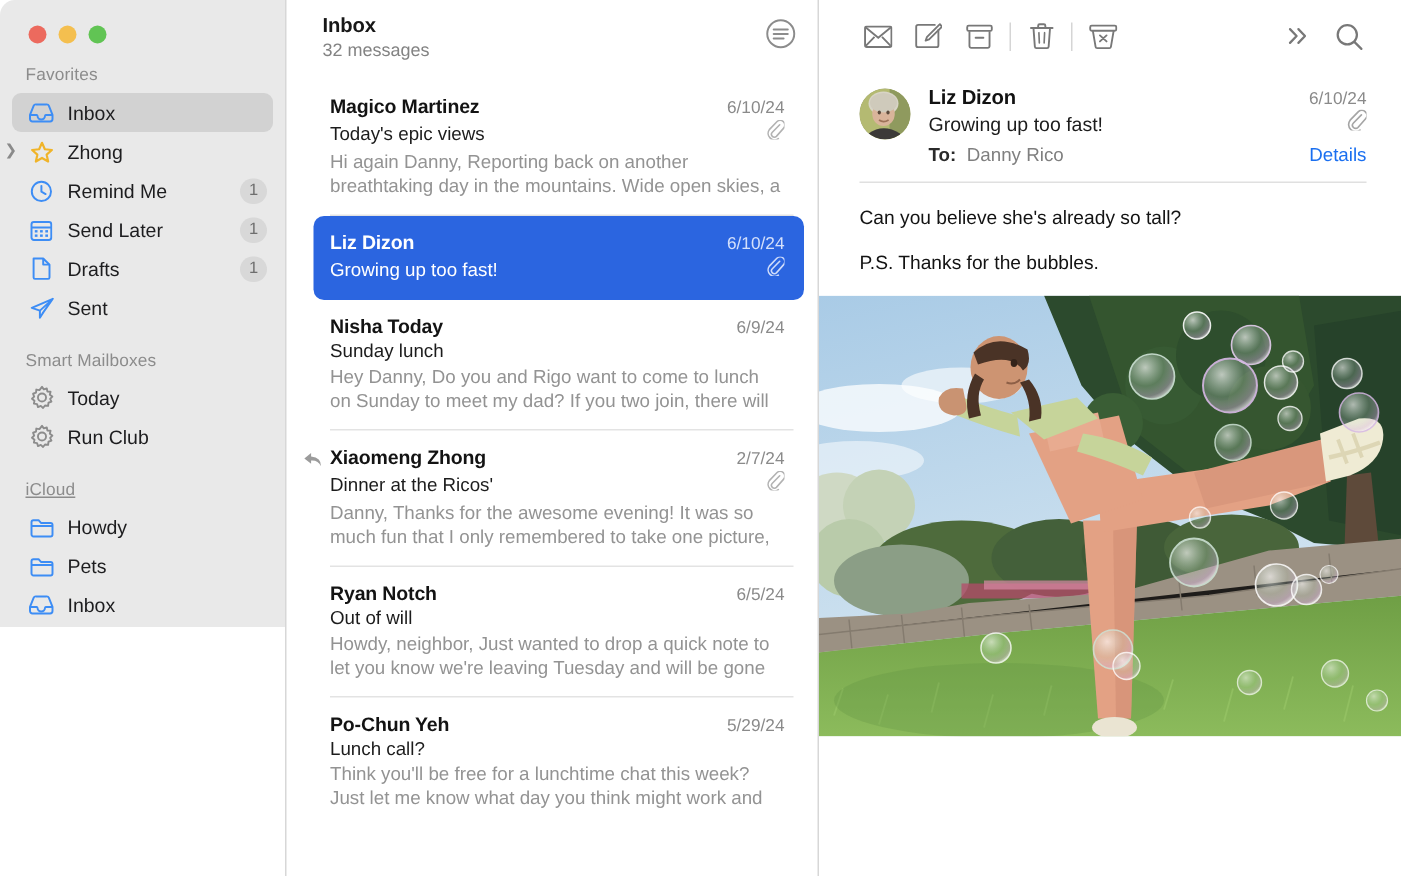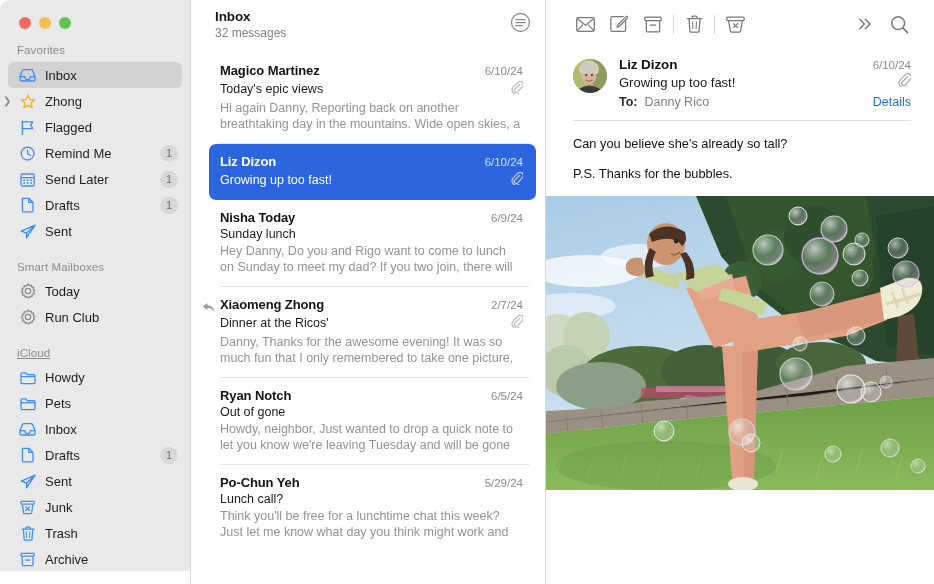--- a/index.html
+++ b/index.html
@@ -16,21 +16,21 @@
     width: 934px; height: 584px;
     display: flex;
     background: #ffffff;
     border-radius: 10px;
     overflow: hidden;
   }
 
   
   #sidebar {
     width: 190px;
-    height: 571px;
+    height: 418px;
     background: #e9e9e9;
     flex: 0 0 190px;
     position: relative;
     overflow: hidden;
   }
   #traffic-lights {
     display: flex;
     gap: 8px;
     padding: 17px 0 0 19px;
   }
@@ -311,29 +311,20 @@
           <span class="mb-icon">
             <svg width="16" height="15" viewBox="0 0 16 15">
               <path d="M8 1.2 L9.9 5.5 L14.6 6 L11.1 9.1 L12.1 13.7 L8 11.3 L3.9 13.7 L4.9 9.1 L1.4 6 L6.1 5.5 Z" fill="none" stroke="#f0b429" stroke-width="1.45" stroke-linejoin="round"></path>
             </svg>
           </span>
           <span class="mb-label">Zhong</span>
         </div>
         <div class="mb-row">
           <span class="mb-icon">
             <svg width="15" height="15" viewBox="0 0 15 15">
-              <path d="M2.4 1.2 V14.4" stroke="#3d8df5" stroke-width="1.3" stroke-linecap="round"></path>
-              <path d="M2.4 1.8 H12.8 L10.6 5.2 L12.8 8.6 H2.4 Z" fill="none" stroke="#3d8df5" stroke-width="1.3" stroke-linejoin="round"></path>
-            </svg>
-          </span>
-          <span class="mb-label">Flagged</span>
-        </div>
-        <div class="mb-row">
-          <span class="mb-icon">
-            <svg width="15" height="15" viewBox="0 0 15 15">
               <circle cx="7.6" cy="7.6" r="6.4" fill="none" stroke="#3d8df5" stroke-width="1.3"></circle>
               <path d="M7.6 3.9 V7.8 L10.4 9.4" fill="none" stroke="#3d8df5" stroke-width="1.3" stroke-linecap="round" stroke-linejoin="round"></path>
             </svg>
           </span>
           <span class="mb-label">Remind Me</span>
           <span class="mb-badge">1</span>
         </div>
         <div class="mb-row">
           <span class="mb-icon">
             <svg width="15" height="15" viewBox="0 0 15 15">
@@ -547,21 +538,21 @@
           </div>
           <div class="msg-preview">Danny, Thanks for the awesome evening! It was so much fun that I only remembered to take one picture, but at least it's a…</div>
           <div class="sep"></div>
         </div>
         <div class="msg-row">
           <div class="msg-top">
             <span class="msg-from">Ryan Notch</span>
             <span class="msg-date">6/5/24</span>
           </div>
           <div class="msg-mid">
-            <span class="msg-subject">Out of gone</span>
+            <span class="msg-subject">Out of will</span>
           </div>
           <div class="msg-preview">Howdy, neighbor, Just wanted to drop a quick note to let you know we're leaving Tuesday and will be gone for 5 nights, if…</div>
           <div class="sep"></div>
         </div>
         <div class="msg-row">
           <div class="msg-top">
             <span class="msg-from">Po-Chun Yeh</span>
             <span class="msg-date">5/29/24</span>
           </div>
           <div class="msg-mid">

